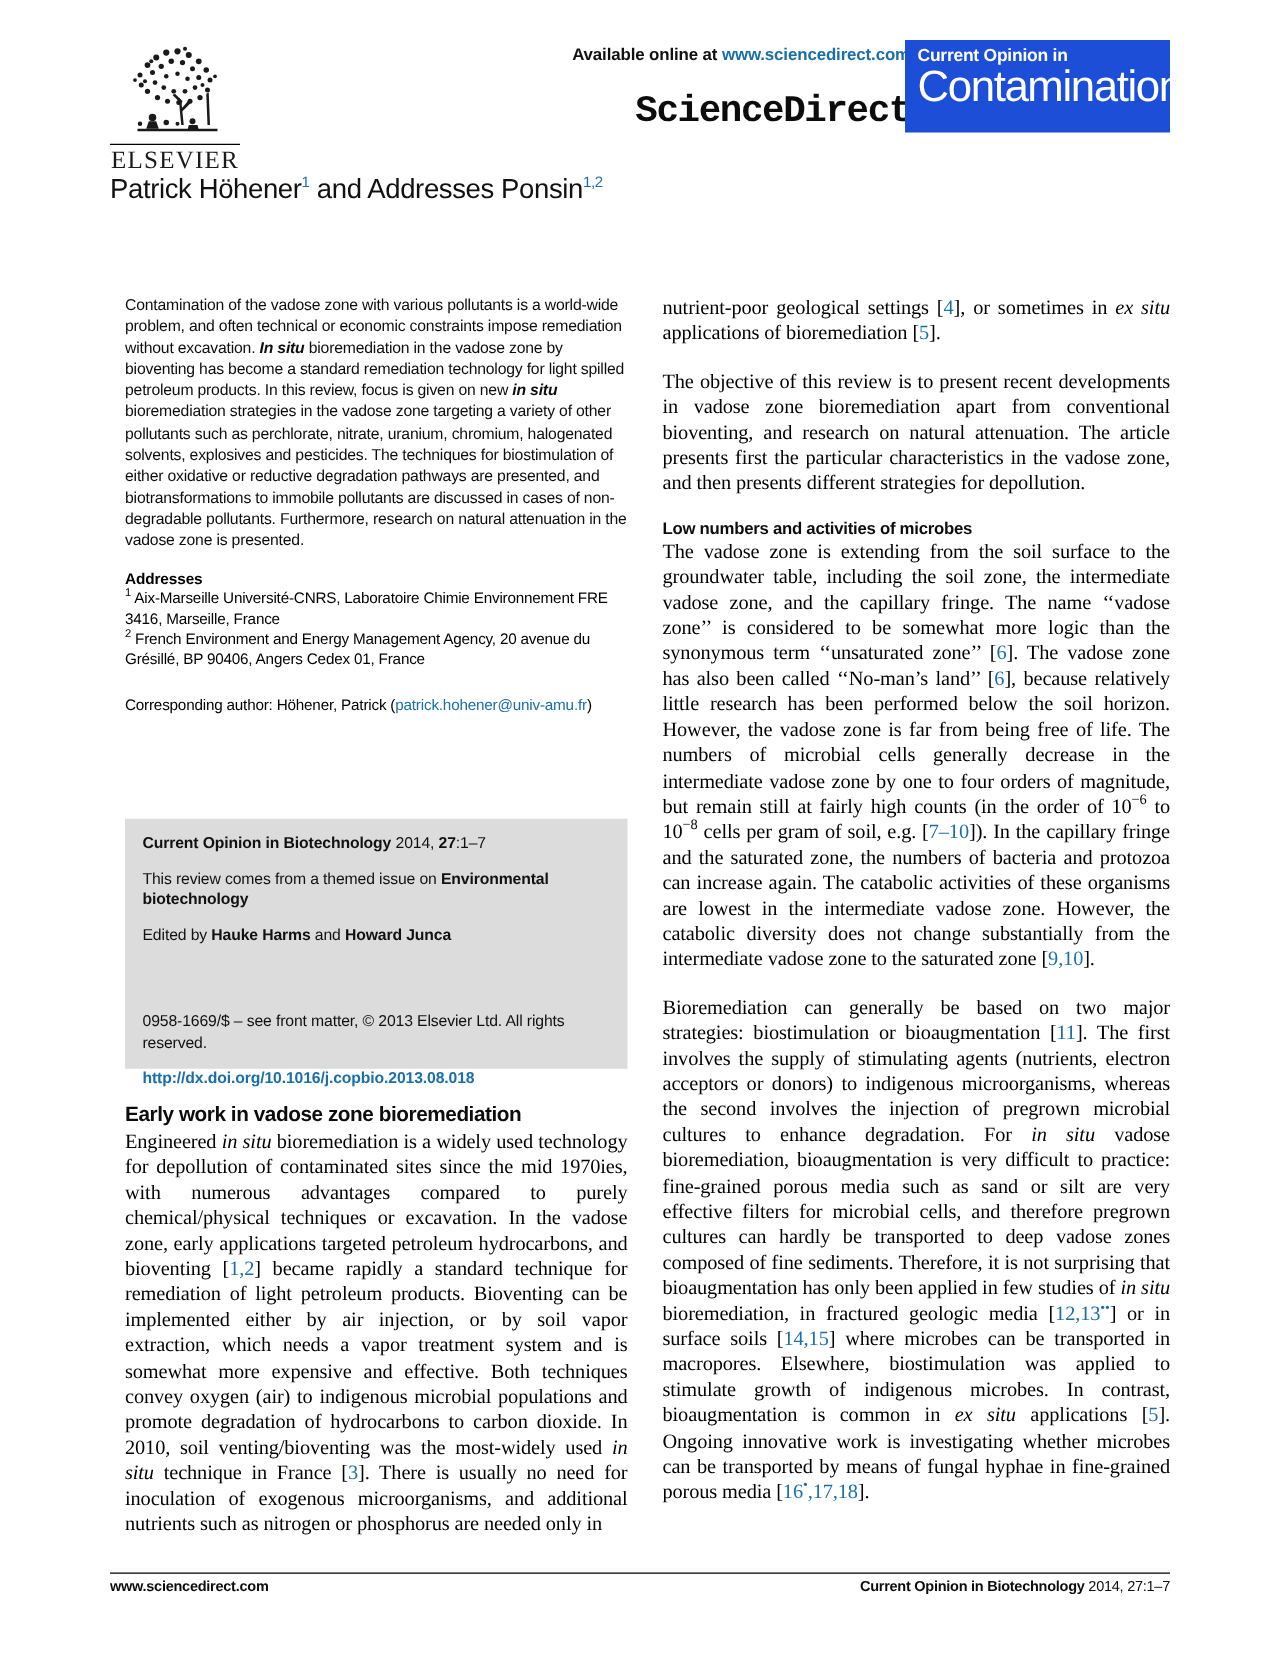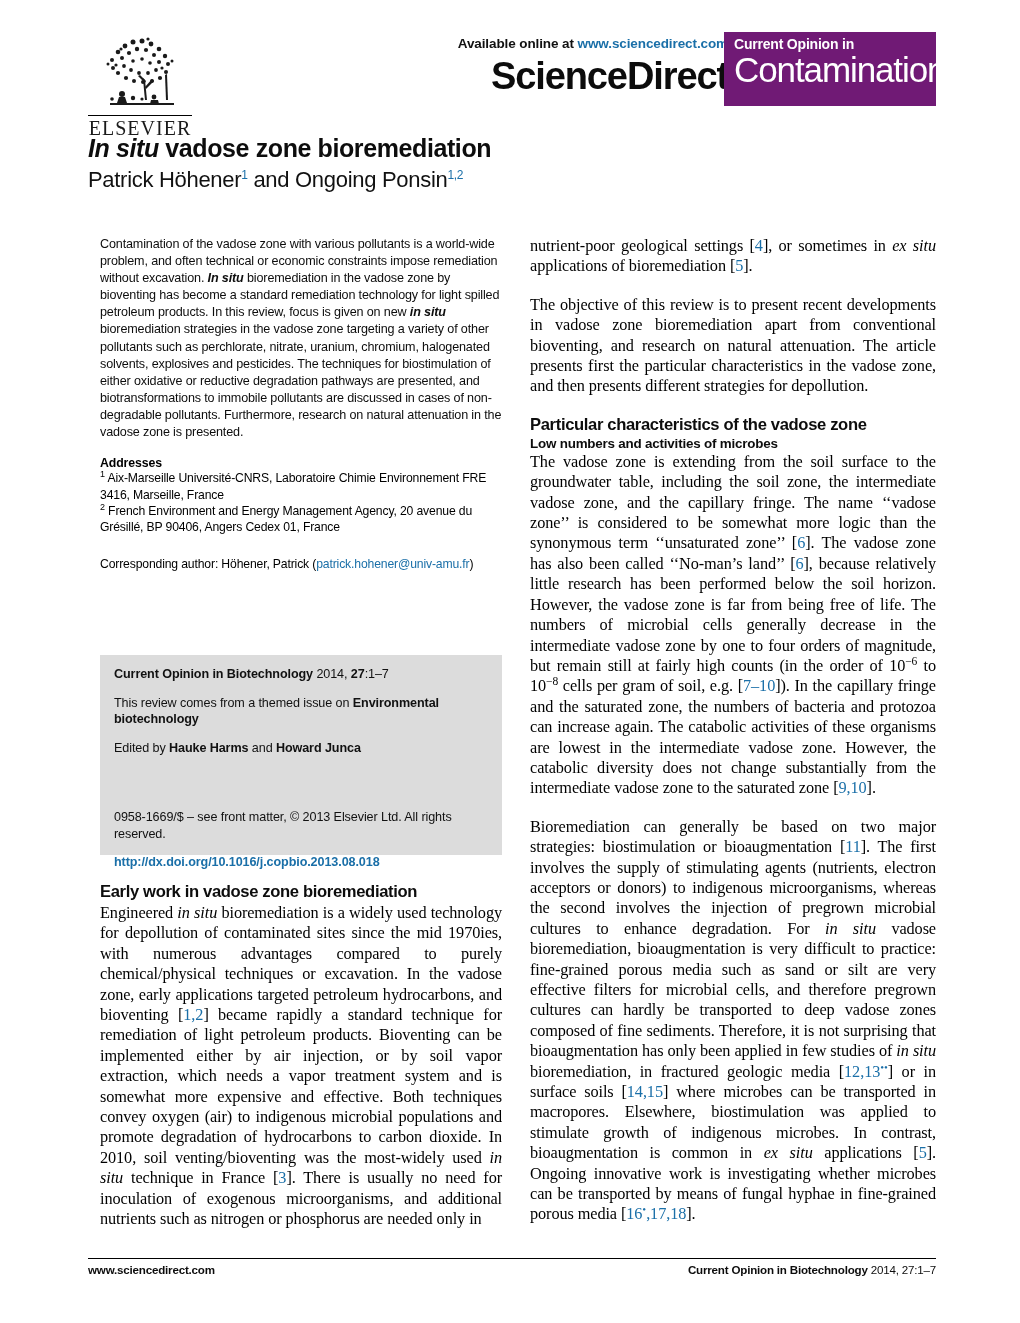--- a/index.html
+++ b/index.html
@@ -54,33 +54,33 @@
   }
   .sd-available {
     font-family: "Liberation Sans", sans-serif;
     font-size: 13.5px;
     font-weight: bold;
     color: #111111;
     letter-spacing: -0.1px;
   }
   .sd-available .sd-url { color: #1a6fa8; }
   .sd-logo {
-    margin-top: 4px;
-    font-family: Liberation Sans, sans-serif;
-    font-weight: bold;
-    font-size: 38px;
+    margin-top: 22px;
+    font-family: Liberation Mono, monospace;
+    font-weight: bold;
+    font-size: 30px;
     letter-spacing: -1.1px;
     color: #0c0c0c;
   }
   .journal-banner {
     position: absolute;
     right: 0; top: 4px;
     width: 212px;
     height: 74px;
-    background: #701a75;
+    background: #1d4ed8;
     padding: 5px 0 0 10px;
     box-sizing: border-box;
     overflow: hidden;
   }
   .jb-line1 {
     font-family: "Liberation Sans", sans-serif;
     font-weight: bold;
     font-size: 14px;
     color: #ffffff;
     line-height: 1;
@@ -324,22 +324,21 @@
       <div class="sd-logo">ScienceDirect</div>
     </div>
 
     <div class="journal-banner">
       <div class="jb-line1">Current Opinion in</div>
       <div class="jb-line2">Contamination</div>
     </div>
   </div>
 
   <div class="title-block">
-    <h1 class="paper-title"><span class="it">In situ</span><span> vadose zone bioremediation</span></h1>
-    <div class="paper-authors"><span>Patrick Höhener</span><sup>1</sup><span> and Ongoing Ponsin</span><sup>1,2</sup></div>
+    <div class="paper-authors"><span>Patrick Höhener</span><sup>1</sup><span> and Addresses Ponsin</span><sup>1,2</sup></div>
   </div>
 
   <div class="col-left">
     <div class="abstract"><span>Contamination of the vadose zone with various pollutants is a world-wide problem, and often technical or economic constraints impose remediation without excavation. </span><span class="it">In situ</span><span> bioremediation in the vadose zone by bioventing has become a standard remediation technology for light spilled petroleum products. In this review, focus is given on new </span><span class="it">in situ</span><span> bioremediation strategies in the vadose zone targeting a variety of other pollutants such as perchlorate, nitrate, uranium, chromium, halogenated solvents, explosives and pesticides. The techniques for biostimulation of either oxidative or reductive degradation pathways are presented, and biotransformations to immobile pollutants are discussed in cases of non-degradable pollutants. Furthermore, research on natural attenuation in the vadose zone is presented.</span></div>
 
     <div class="addresses-head">Addresses</div>
     <div class="address-line"><sup>1</sup><span> Aix-Marseille Université-CNRS, Laboratoire Chimie Environnement FRE 3416, Marseille, France</span></div>
     <div class="address-line"><sup>2</sup><span> French Environment and Energy Management Agency, 20 avenue du Grésillé, BP 90406, Angers Cedex 01, France</span></div>
 
     <div class="corresponding"><span>Corresponding author: Höhener, Patrick (</span><span class="mail">patrick.hohener@univ-amu.fr</span><span>)</span></div>
@@ -357,21 +356,20 @@
     <h2 class="section-head">Early work in vadose zone bioremediation</h2>
     <p class="body-text"><span>Engineered </span><span class="it">in situ</span><span> bioremediation is a widely used technology for depollution of contaminated sites since the mid 1970ies, with numerous advantages compared to purely chemical/physical techniques or excavation. In the vadose zone, early applications targeted petroleum hydrocarbons, and bioventing [</span><span class="ref">1,2</span><span>] became rapidly a standard technique for remediation of light petroleum products. Bioventing can be implemented either by air injection, or by soil vapor extraction, which needs a vapor treatment system and is somewhat more expensive and effective. Both techniques convey oxygen (air) to indigenous microbial populations and promote degradation of hydrocarbons to carbon dioxide. In 2010, soil venting/bioventing was the most-widely used </span><span class="it">in situ</span><span> technique in France [</span><span class="ref">3</span><span>]. There is usually no need for inoculation of exogenous microorganisms, and additional nutrients such as nitrogen or phosphorus are needed only in</span></p>
   </div>
 
   <div class="col-right">
 
     <p class="body-text"><span>nutrient-poor geological settings [</span><span class="ref">4</span><span>], or sometimes in </span><span class="it">ex situ</span><span> applications of bioremediation [</span><span class="ref">5</span><span>].</span></p>
 
     <p class="body-text">The objective of this review is to present recent developments in vadose zone bioremediation apart from conventional bioventing, and research on natural attenuation. The article presents first the particular characteristics in the vadose zone, and then presents different strategies for depollution.</p>
 
-    <h2 class="section-head">Particular characteristics of the vadose zone</h2>
     <h3 class="subsection-head">Low numbers and activities of microbes</h3>
 
     <p class="body-text"><span>The vadose zone is extending from the soil surface to the groundwater table, including the soil zone, the intermediate vadose zone, and the capillary fringe. The name ‘‘vadose zone’’ is considered to be somewhat more logic than the synonymous term ‘‘unsaturated zone’’ [</span><span class="ref">6</span><span>]. The vadose zone has also been called ‘‘No-man’s land’’ [</span><span class="ref">6</span><span>], because relatively little research has been performed below the soil horizon. However, the vadose zone is far from being free of life. The numbers of microbial cells generally decrease in the intermediate vadose zone by one to four orders of magnitude, but remain still at fairly high counts (in the order of 10</span><span class="sup">−6</span><span> to 10</span><span class="sup">−8</span><span> cells per gram of soil, e.g. [</span><span class="ref">7–10</span><span>]). In the capillary fringe and the saturated zone, the numbers of bacteria and protozoa can increase again. The catabolic activities of these organisms are lowest in the intermediate vadose zone. However, the catabolic diversity does not change substantially from the intermediate vadose zone to the saturated zone [</span><span class="ref">9,10</span><span>].</span></p>
 
     <p class="body-text"><span>Bioremediation can generally be based on two major strategies: biostimulation or bioaugmentation [</span><span class="ref">11</span><span>]. The first involves the supply of stimulating agents (nutrients, electron acceptors or donors) to indigenous microorganisms, whereas the second involves the injection of pregrown microbial cultures to enhance degradation. For </span><span class="it">in situ</span><span> vadose bioremediation, bioaugmentation is very difficult to practice: fine-grained porous media such as sand or silt are very effective filters for microbial cells, and therefore pregrown cultures can hardly be transported to deep vadose zones composed of fine sediments. Therefore, it is not surprising that bioaugmentation has only been applied in few studies of </span><span class="it">in situ</span><span> bioremediation, in fractured geologic media [</span><span class="ref"><span>12,13</span><sup>••</sup></span><span>] or in surface soils [</span><span class="ref">14,15</span><span>] where microbes can be transported in macropores. Elsewhere, biostimulation was applied to stimulate growth of indigenous microbes. In contrast, bioaugmentation is common in </span><span class="it">ex situ</span><span> applications [</span><span class="ref">5</span><span>]. Ongoing innovative work is investigating whether microbes can be transported by means of fungal hyphae in fine-grained porous media [</span><span class="ref"><span>16</span><sup>•</sup></span><span class="ref">,</span><span class="ref">17,18</span><span>].</span></p>
   </div>
 
   <div class="footer">
     <div>www.sciencedirect.com</div>
     <div><span>Current Opinion in Biotechnology</span><span class="fr-normal"> 2014, 27:1–7</span></div>

